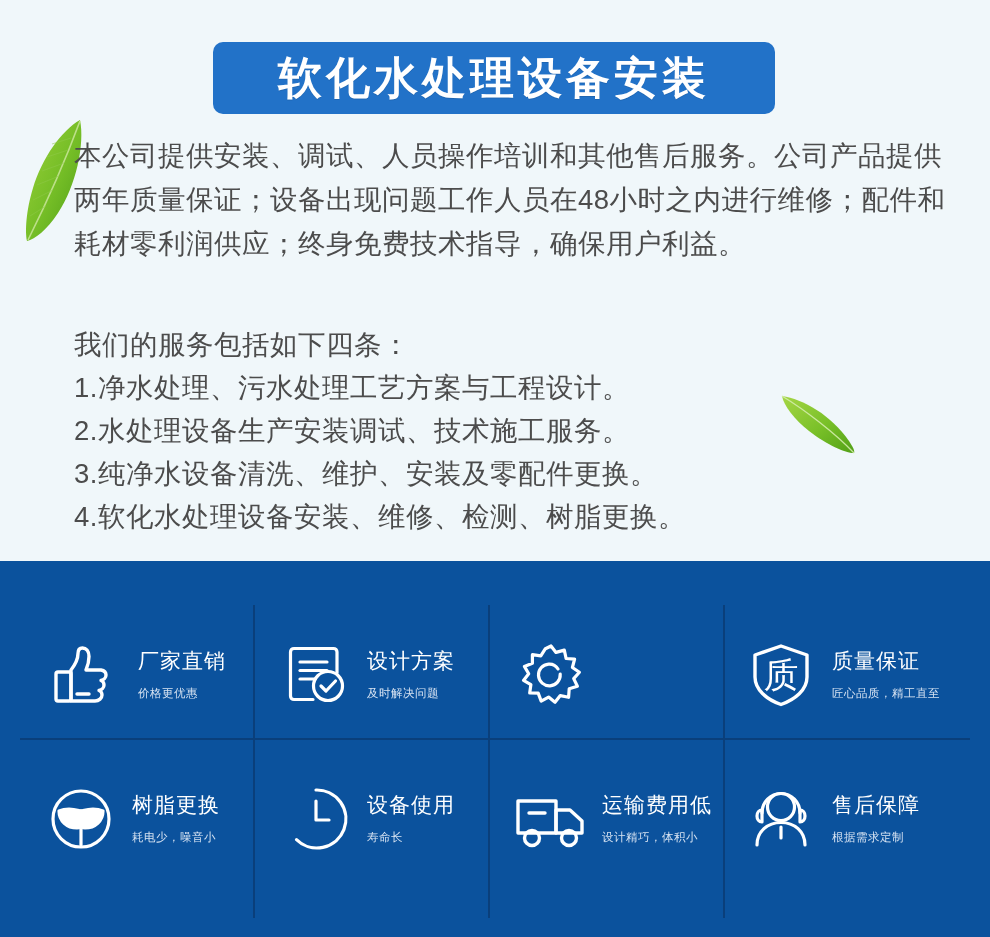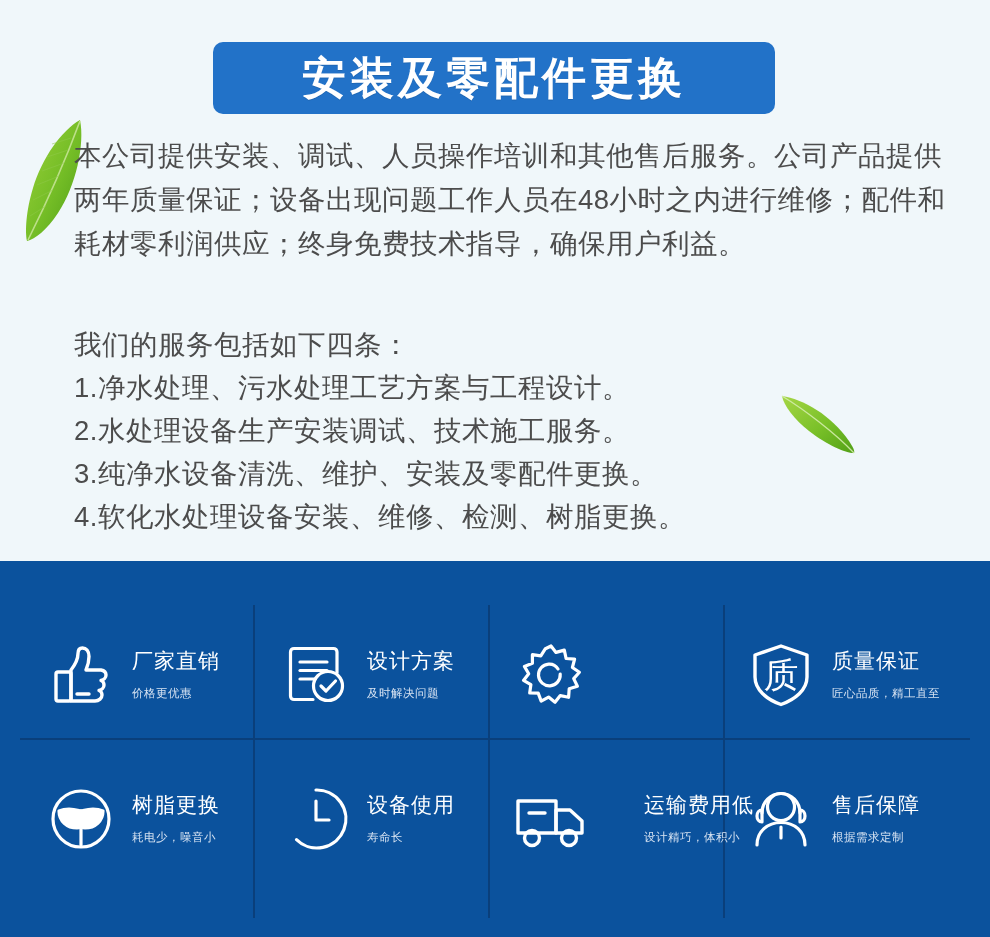--- a/index.html
+++ b/index.html
@@ -142,21 +142,21 @@
     margin-top: 8px;
     white-space: nowrap;
   }
 </style>
 </head>
 <body>
 
 <div id="top-section">
 
   <div id="title-banner">
-    <span class="title-text">安装及零配件更换</span>
+    <span class="title-text">软化水处理设备安装</span>
   </div>
 
   <svg class="leaf" id="leaf-top" viewBox="0 0 66 124">
     <defs>
       <linearGradient id="lg1" x1="0" y1="0" x2="1" y2="1">
         <stop offset="0%" stop-color="#9bd13a"></stop>
         <stop offset="55%" stop-color="#74bd26"></stop>
         <stop offset="100%" stop-color="#4e9c18"></stop>
       </linearGradient>
     </defs>
@@ -195,21 +195,21 @@
   </div>
 </div>
 
 <div id="features-section">
 
   <div class="v-sep" style="left:253px;"></div>
   <div class="v-sep" style="left:488px;"></div>
   <div class="v-sep" style="left:723px;"></div>
   <div class="h-sep"></div>
 
-  <div class="feature-cell" style="left:42px; top:44px;">
+  <div class="feature-cell" style="left:42px; top:44px;gap:6px;">
     <span class="feature-icon">
       <svg width="72" height="72" viewBox="0 0 72 72" fill="none" stroke="#ffffff" stroke-width="3.4" stroke-linecap="round" stroke-linejoin="round">
         <path d="M26 31 L26 62 L50 62 C54 62 57 59 57 56 C57 53.5 55.5 52 54 51.5 C57 51 59 48.5 59 46 C59 43.5 57.5 42 56 41.5 C59 41 61 38.5 61 36 C61 33.5 59 31.5 56 31 L41 31 C41 31 44 24 44 17.5 C44 12 41 9 37.5 9 C34.5 9 33 11 33 14.5 C33 22 26 31 26 31 Z"></path>
         <rect x="11" y="33" width="15" height="29" rx="2"></rect>
         <path d="M32 55 L44 55"></path>
       </svg>
     </span>
     <span class="feature-text">
       <span class="feature-title">厂家直销</span>
       <span class="feature-sub">价格更优惠</span>
@@ -276,21 +276,21 @@
         <path d="M36 7 A29 29 0 1 1 16.5 56.6"></path>
         <path d="M36 18 L36 37 L49 37"></path>
       </svg>
     </span>
     <span class="feature-text">
       <span class="feature-title">设备使用</span>
       <span class="feature-sub">寿命长</span>
     </span>
   </div>
 
-  <div class="feature-cell" style="left:512px; top:188px;gap:42px;">
+  <div class="feature-cell" style="left:512px; top:188px;">
     <span class="feature-icon">
       <svg width="78" height="72" viewBox="0 0 78 72" fill="none" stroke="#ffffff" stroke-width="3.4" stroke-linecap="round" stroke-linejoin="round">
         <path d="M6 18 L44 18 L44 50 L6 50 Z"></path>
         <path d="M44 27 L58 27 L70 38 L70 50 L44 50 Z"></path>
         <path d="M17 30 L33 30"></path>
         <circle cx="20" cy="55" r="7.5"></circle>
         <circle cx="57" cy="55" r="7.5"></circle>
       </svg>
     </span>
     <span class="feature-text">

